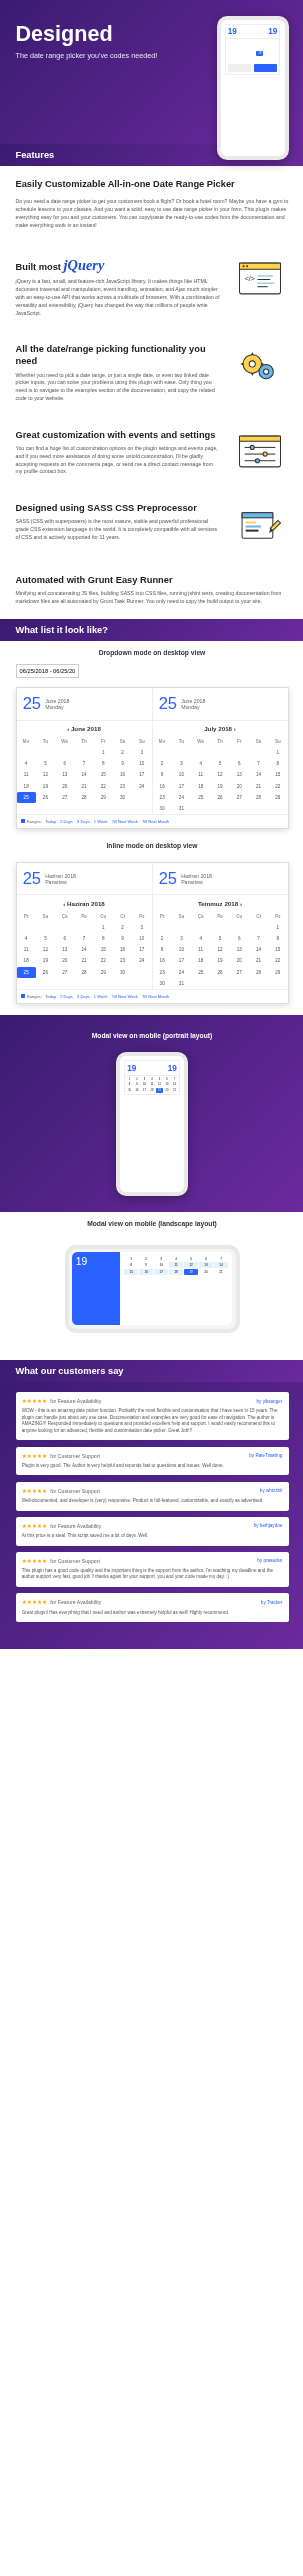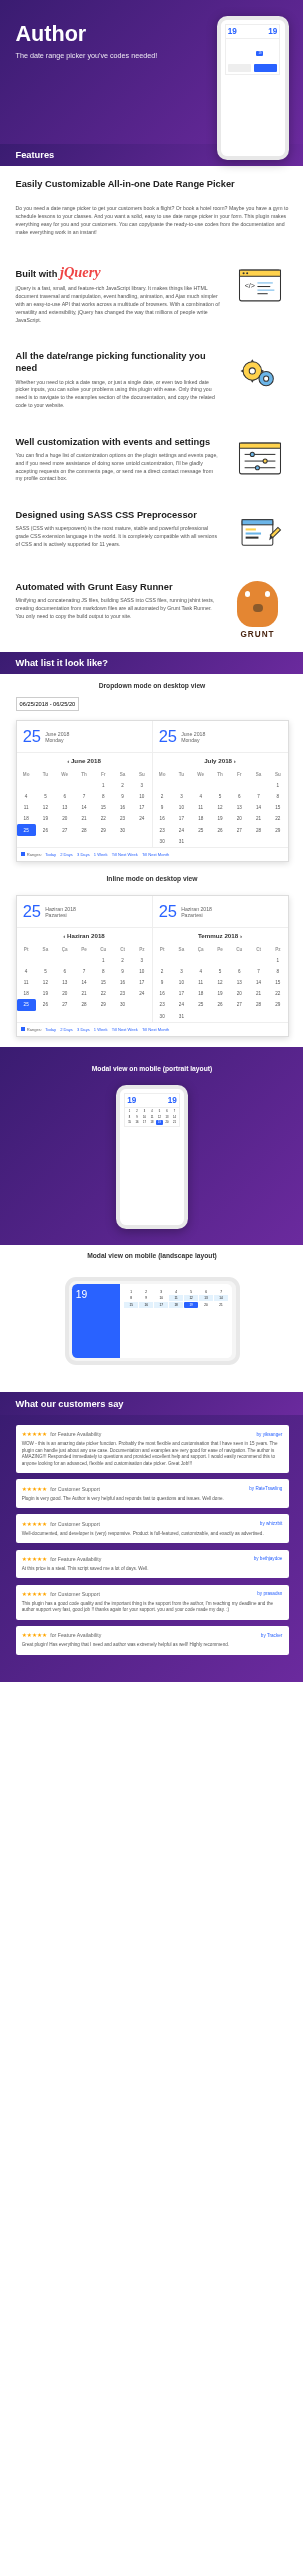--- a/index.html
+++ b/index.html
@@ -17,23 +17,23 @@
 .mini-grid .sel{background:#2962ff;color:#fff;border-radius:1px}
 .mini-grid .rng{background:#e3f2fd}
 .section-bar{background:linear-gradient(135deg,#3a1c71,#6b2a9e);color:#fff;padding:6.2px 15.5px;font-size:9.3px;font-weight:bold}
 .feature{padding:13px 15.5px;display:flex;gap:10.3px;align-items:flex-start}
 .feature.rev{flex-direction:row-reverse}
 .feature-icon{width:57px;height:46px;flex-shrink:0;display:flex;align-items:center;justify-content:center}
 .feature-text{flex:1}
 .feature-text h2{font-size:9.3px;color:#222;margin-bottom:4.1px;line-height:1.3}
 .feature-text p{font-size:5.2px;color:#555;line-height:1.5}
 .feature-full{padding:13px 15.5px}
-.feature-full h2{font-size:9.3px;color:#222;margin-bottom:16px}
+.feature-full h2{font-size:9.3px;color:#222;margin-bottom:9px}
 .feature-full p{font-size:5.2px;color:#555;line-height:1.5}
-.jquery-logo{font-family:Georgia,serif;font-size:14.4px;font-style:italic;color:#ef4444}
+.jquery-logo{font-family:Georgia,serif;font-size:14.4px;font-style:italic;color:#1d4ed8}
 .grunt-img{width:62px;text-align:center}
 .grunt-img .face{width:41px;height:46px;background:#e48632;border-radius:20.6px 20.6px 15.5px 15.5px;margin:0 auto;position:relative}
 .grunt-img .label{font-size:8.2px;font-weight:bold;color:#4a2511;margin-top:2.6px;letter-spacing:1px}
 .subtitle{text-align:center;padding:7.7px;font-size:6.7px;color:#333;font-weight:bold}
 .calendar-demo{margin:5.2px 15.5px;border:0.5px solid #ddd;background:#fff;box-shadow:0 2.1px 6.2px rgba(0,0,0,0.15)}
 .cal-input{border:0.5px solid #ccc;padding:3.1px;font-size:5.7px;margin-bottom:4.1px;display:inline-block;background:#fff}
 .cal-header{display:flex;border-bottom:0.5px solid #eee}
 .cal-month{flex:1;padding:6.2px;border-right:0.5px solid #eee}
 .cal-month:last-child{border-right:none}
 .cal-big-day{color:#2962ff;font-size:16.5px;font-weight:300;display:inline-block;vertical-align:middle}
@@ -53,21 +53,21 @@
 .stars{color:#ffa500;font-size:5.7px}
 .review-cat{color:#666;font-size:5.2px;margin-left:3.1px}
 .review-author{color:#2962ff;font-size:4.6px}
 .review p{color:#555;line-height:1.4;font-size:4.6px}
 .icon-svg{width:52px;height:41px}
 </style>
 </head>
 <body>
 
 <div class="hero">
-  <h1>Author</h1>
+  <h1>Designed</h1>
   <p>The date range picker you've codes needed!</p>
   <div class="phone">
     <div class="phone-screen">
       <div class="mini-cal">
         <div class="mini-cal-header">
             <span class="mini-day">19</span>
             <span class="mini-day">19</span>
           </div>
         <div class="mini-grid">
           <span>1</span>
@@ -123,21 +123,21 @@
         <circle cx="18" cy="16" r="2" fill="#333"></circle>
         <circle cx="25" cy="16" r="2" fill="#333"></circle>
         <text x="20" y="45" font-size="14" fill="#333">&lt;/&gt;</text>
         <line x1="45" y1="35" x2="75" y2="35" stroke="#6bb5e8" stroke-width="2"></line>
         <line x1="45" y1="42" x2="70" y2="42" stroke="#333" stroke-width="2"></line>
         <line x1="45" y1="49" x2="78" y2="49" stroke="#6bb5e8" stroke-width="2"></line>
         <line x1="45" y1="56" x2="65" y2="56" stroke="#333" stroke-width="2"></line>
       </svg>
   </div>
   <div class="feature-text">
-    <h2><span>Built with</span> <span class="jquery-logo">jQuery</span></h2>
+    <h2><span>Built most</span> <span class="jquery-logo">jQuery</span></h2>
     <p>jQuery is a fast, small, and feature-rich JavaScript library. It makes things like HTML document traversal and manipulation, event handling, animation, and Ajax much simpler with an easy-to-use API that works across a multitude of browsers. With a combination of versatility and extensibility, jQuery has changed the way that millions of people write JavaScript.</p>
   </div>
 </div>
 
 <div class="feature">
   <div class="feature-text">
     <h2>All the date/range picking functionality you need</h2>
     <p>Whether you need to pick a date range, or just a single date, or even two linked date picker inputs, you can solve your problems using this plugin with ease. Only thing you need is to navigate to the examples section of the documentation, and copy the related code to your website.</p>
   </div>
   <div class="feature-icon">
@@ -158,21 +158,21 @@
         <rect x="10" y="10" width="80" height="10" fill="#ffd24d" stroke="#333" stroke-width="2"></rect>
         <line x1="20" y1="32" x2="80" y2="32" stroke="#333" stroke-width="2"></line>
         <circle cx="35" cy="32" r="4" fill="#6bb5e8" stroke="#333" stroke-width="2"></circle>
         <line x1="20" y1="45" x2="80" y2="45" stroke="#333" stroke-width="2"></line>
         <circle cx="60" cy="45" r="4" fill="#ffd24d" stroke="#333" stroke-width="2"></circle>
         <line x1="20" y1="58" x2="80" y2="58" stroke="#333" stroke-width="2"></line>
         <circle cx="45" cy="58" r="4" fill="#6bb5e8" stroke="#333" stroke-width="2"></circle>
       </svg>
   </div>
   <div class="feature-text">
-    <h2>Well customization with events and settings</h2>
+    <h2>Great customization with events and settings</h2>
     <p>You can find a huge list of customization options on the plugin settings and events page, and if you need more assistance of doing some untold customization, I'll be gladly accepting requests on the comments page, or send me a direct contact message from my profile contact box.</p>
   </div>
 </div>
 
 <div class="feature">
   <div class="feature-text">
     <h2>Designed using SASS CSS Preprocessor</h2>
     <p>SASS (CSS with superpowers) is the most mature, stable and powerful professional grade CSS extension language in the world. It is completely compatible with all versions of CSS and is actively supported for 11 years.</p>
   </div>
   <div class="feature-icon">
@@ -182,28 +182,20 @@
         <rect x="22" y="32" width="20" height="4" fill="#ffd24d"></rect>
         <rect x="22" y="40" width="30" height="4" fill="#6bb5e8"></rect>
         <rect x="22" y="48" width="25" height="4" fill="#333"></rect>
         <path d="M70 45 L85 30 L90 35 L75 50 Z" fill="#ffd24d" stroke="#333" stroke-width="2"></path>
         <path d="M70 45 L75 50 L68 55 Z" fill="#333"></path>
       </svg>
   </div>
 </div>
 
 <div class="feature rev">
-  <div class="grunt-img">
-    <div class="face">
-        <div style="position:absolute;top:10.3px;left:7.7px;width:5.2px;height:5.2px;background:#fff;border-radius:50%"></div>
-        <div style="position:absolute;top:10.3px;right:7.7px;width:5.2px;height:5.2px;background:#fff;border-radius:50%"></div>
-        <div style="position:absolute;top:23px;left:15.5px;width:10.3px;height:7.7px;background:#8b5a2b;border-radius:5.2px"></div>
-      </div>
-    <div class="label">GRUNT</div>
-  </div>
   <div class="feature-text">
     <h2>Automated with Grunt Easy Runner</h2>
     <p>Minifying and concatenating JS files, building SASS into CSS files, running jshint tests, creating documentation from markdown files are all automated by Grunt Task Runner. You only need to copy the build output to your site.</p>
   </div>
 </div>
 
 <div class="section-bar">What list it look like?</div>
 
 <div class="subtitle">Dropdown mode on desktop view</div>
 <div style="padding:0 15.5px">

